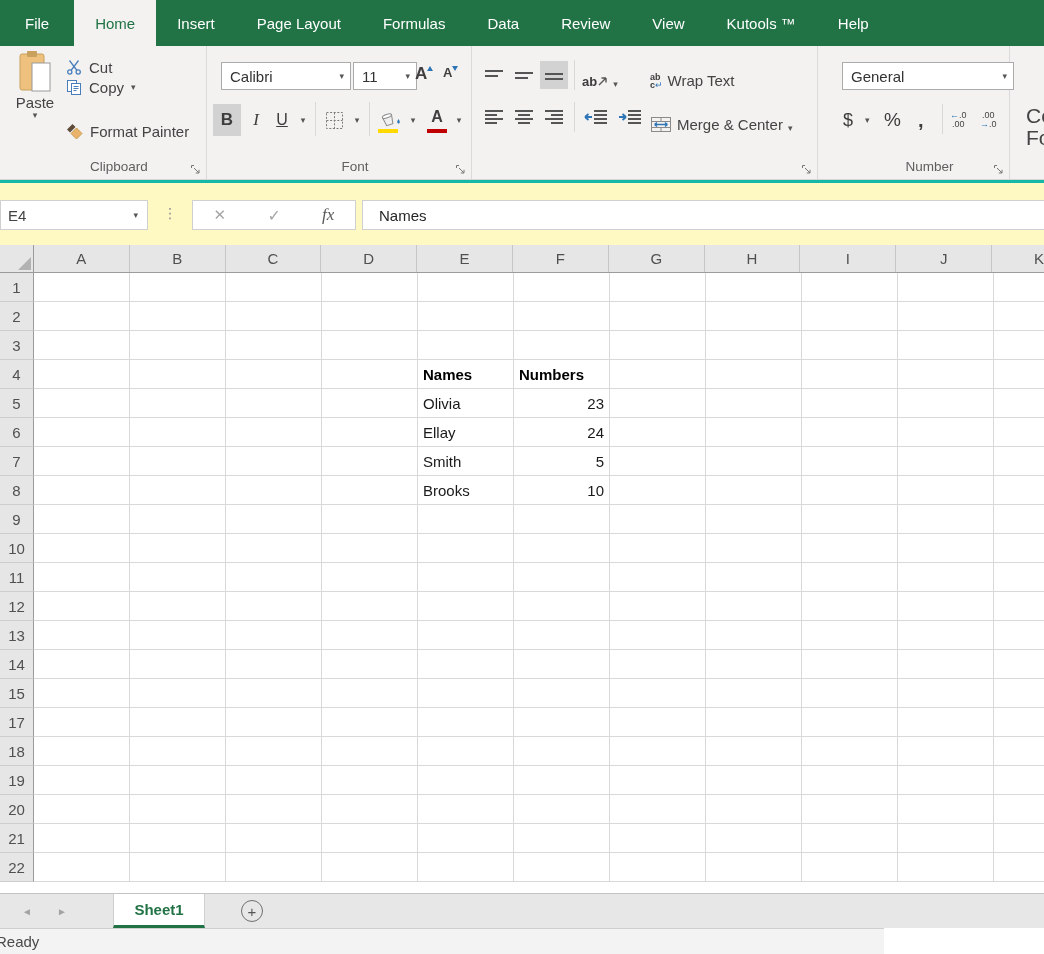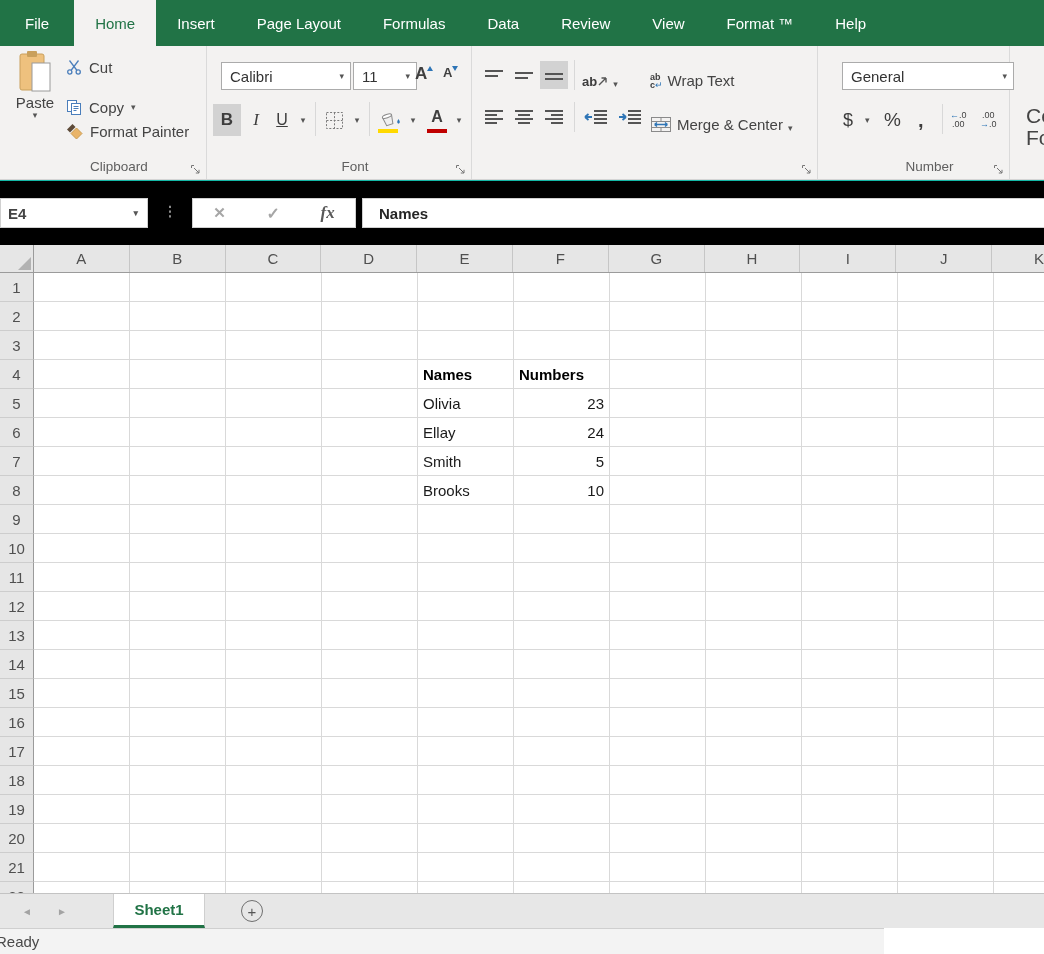--- a/index.html
+++ b/index.html
@@ -19,21 +19,21 @@
   .launcher { position:absolute; right:4px; bottom:6px; width:12px; height:12px; }
   .caret { font-size:9px; color:#555; line-height:1; }
   .ribbon-txt { font-size:15px; color:#444; white-space:nowrap; }
   .sepv { position:absolute; top:10px; height:88px; width:1px; background:#d8d8d8; }
 
   
   #grp-clipboard { left:0; width:207px; }
   #paste-btn { position:absolute; left:6px; top:4px; width:58px; height:104px; display:flex; flex-direction:column; align-items:center; justify-content:flex-start; }
   #paste-btn .ribbon-txt { margin-top:2px; }
   .cb-row { position:absolute; left:66px; display:flex; align-items:center; gap:7px; height:26px; }
-  #cut-row { top:8px; } #copy-row { top:48px; } #fp-row { top:72px; }
+  #cut-row { top:8px; } #copy-row { top:28px; } #fp-row { top:72px; }
 
   
   #grp-font { left:207px; width:265px; }
   .combo { position:absolute; background:#fff; border:1px solid #ababab; display:flex; align-items:center; font-size:15px; color:#333;margin-left:8px; }
   .combo .caret { margin-left:auto; padding-right:6px; }
   #font-name-combo { left:6px; top:16px; width:130px; height:28px; padding-left:8px; }
   #font-size-combo { left:138px; top:16px; width:64px; height:28px; padding-left:8px; }
   .fontsize-btn { position:absolute; top:18px; display:flex; align-items:flex-start; }
   .bigA { font-size:17px; font-weight:600; color:#3f3f3f; line-height:20px; }
   .smallA { font-size:13px; font-weight:600; color:#3f3f3f; line-height:18px; }
@@ -60,21 +60,21 @@
   .pct { font-size:19px; color:#3d3d3d; }
   .comma { font-size:20px; font-weight:bold; color:#3d3d3d; }
   .decbtn { font-size:9px; line-height:9px; color:#444; text-align:right; }
   .decbtn b { color:#2e75b6; font-weight:normal; }
 
   
   #grp-styles { left:1010px; width:34px; border-right:none; }
   #grp-styles .pline { position:absolute; left:16px; font-size:21px; color:#444; white-space:nowrap; }
 
   
-  #formula { position:absolute; left:0; top:180px; width:1044px; height:65px; background:#000000; border-top:1px solid #14b8a6;font-weight:bold; }
+  #formula { position:absolute; left:0; top:180px; width:1044px; height:65px; background:#fef9c3; border-top:3px solid #14b8a6; }
   #namebox { position:absolute; left:0; top:17px; width:148px; height:30px; background:#fff; border:1px solid #d0d0d0; display:flex; align-items:center; font-size:15px; color:#444; padding-left:7px; }
   #namebox .caret { margin-left:auto; padding-right:9px; }
   #fx-dots { position:absolute; left:163px; top:22px; color:#8c8c8c; font-size:14px; letter-spacing:0; }
   #fx-cluster { position:absolute; left:192px; top:17px; width:164px; height:30px; background:#fff; border:1px solid #d0d0d0; display:flex; align-items:center; justify-content:space-around; }
   .fx-x { color:#a6a6a6; font-size:15px; }
   .fx-check { color:#a6a6a6; font-size:16px; }
   .fx-fx { font-family:"Liberation Serif", serif; font-style:italic; font-size:17px; color:#595959; }
   #formula-input { position:absolute; left:362px; top:17px; width:682px; height:30px; background:#fff; border:1px solid #d0d0d0; border-right:none; display:flex; align-items:center; font-size:15px; color:#262626; padding-left:16px; }
 
   
@@ -114,21 +114,21 @@
 
 <div id="tabbar">
     <div class="rtab first">File</div>
     <div class="rtab active">Home</div>
     <div class="rtab">Insert</div>
     <div class="rtab">Page Layout</div>
     <div class="rtab">Formulas</div>
     <div class="rtab">Data</div>
     <div class="rtab">Review</div>
     <div class="rtab">View</div>
-    <div class="rtab">Format ™</div>
+    <div class="rtab">Kutools ™</div>
     <div class="rtab">Help</div>
   </div>
 
 <div id="ribbon">
 
   <div class="grp" id="grp-clipboard">
     <div id="paste-btn">
       <span class="icon">
         <svg width="32" height="42" viewBox="0 0 32 42">
           <rect x="1" y="4" width="24" height="36" rx="2" fill="#eec17e" stroke="#c9a05c"></rect>
@@ -644,34 +644,20 @@
       <div class="grid-cell"></div>
       <div class="grid-cell"></div>
       <div class="grid-cell"></div>
       <div class="grid-cell"></div>
       <div class="grid-cell"></div>
       <div class="grid-cell"></div>
       <div class="grid-cell"></div>
       <div class="grid-cell last"></div>
     </div>
     <div class="grid-row">
-      <div class="rowhead">16</div>
-      <div class="grid-cell"></div>
-      <div class="grid-cell"></div>
-      <div class="grid-cell"></div>
-      <div class="grid-cell"></div>
-      <div class="grid-cell"></div>
-      <div class="grid-cell"></div>
-      <div class="grid-cell"></div>
-      <div class="grid-cell"></div>
-      <div class="grid-cell"></div>
-      <div class="grid-cell"></div>
-      <div class="grid-cell last"></div>
-    </div>
-    <div class="grid-row">
       <div class="rowhead">17</div>
       <div class="grid-cell"></div>
       <div class="grid-cell"></div>
       <div class="grid-cell"></div>
       <div class="grid-cell"></div>
       <div class="grid-cell"></div>
       <div class="grid-cell"></div>
       <div class="grid-cell"></div>
       <div class="grid-cell"></div>
       <div class="grid-cell"></div>

